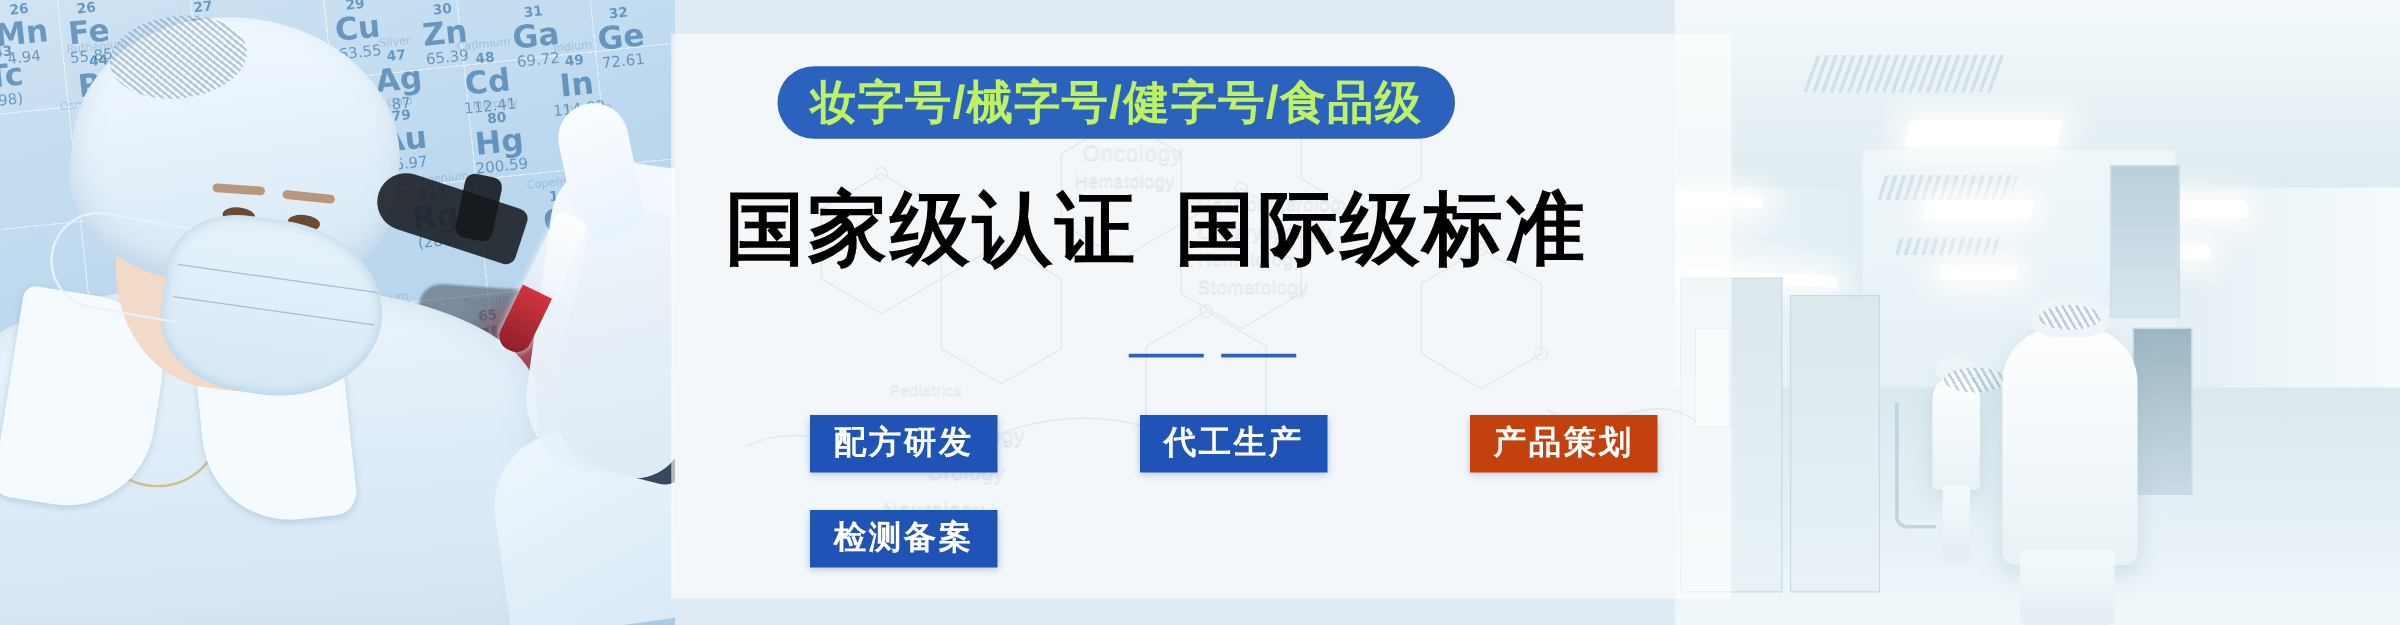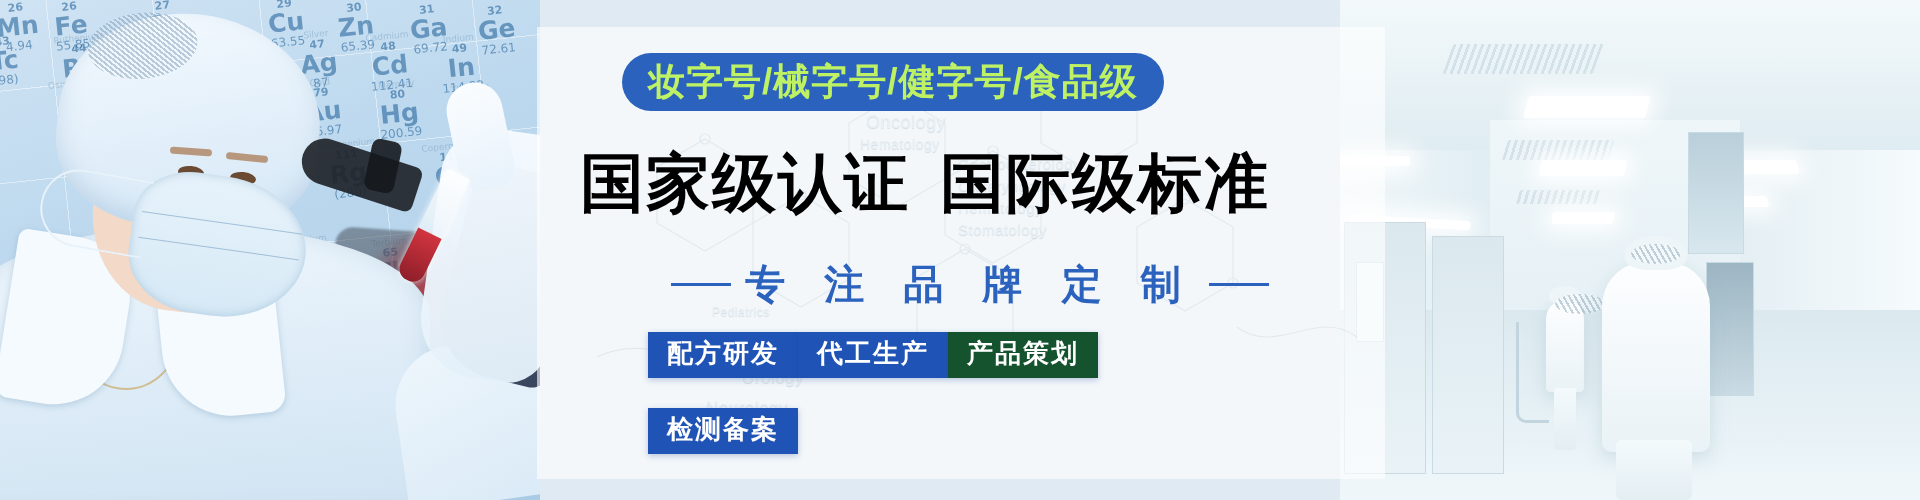--- a/index.html
+++ b/index.html
@@ -133,21 +133,21 @@
   .subline{
     position:absolute;left:645px;top:256px;width:650px;height:56px;
     display:flex;align-items:center;justify-content:center;gap:14px;
   }
   .dash{width:60px;height:3px;background:#2b62bd;flex:0 0 auto;}
   .dash.right{position:relative;}
   .subline .txt{
     color:#2b62bd;font-size:40px;font-weight:700;letter-spacing:14px;
     font-family:"Liberation Sans","DejaVu Sans",sans-serif;white-space:nowrap;
   }
-  .btn-row{position:absolute;display:flex;}
+  .btn-row{position:absolute;display:flex;gap:114px;}
   .btn-row.r1{left:648px;top:332px;}
   .btn-row.r2{left:648px;top:408px;}
   .btn{
     background:#1f53b5;color:#ffffff;
     font-size:26px;font-weight:700;letter-spacing:2px;
     font-family:"Liberation Sans","DejaVu Sans",sans-serif;
     padding:7px 16px 9px;white-space:nowrap;line-height:1.15;
     box-shadow:0 2px 6px rgba(30,70,150,.28);
   }
   .btn.w2{min-width:118px;text-align:center;}
@@ -377,26 +377,25 @@
     </div>
 
   <div class="pill">妆字号/械字号/健字号/食品级</div>
 
   <div class="headline">
     <span>国家级认证</span><span class="gap"></span><span>国际级标准</span>
   </div>
 
   <div class="subline">
     <span class="dash"></span>
-    <span class="txt">专 注 品 牌 定 制</span>
     <span class="dash right"></span>
   </div>
 
   <div class="btn-row r1" id="btn-row-1">
       <div class="btn w2" style="background: rgb(31, 83, 181);">配方研发</div>
       <div class="btn w2" style="background: rgb(31, 83, 181);">代工生产</div>
-      <div class="btn w2" style="background: #14532d;">产品策划</div>
+      <div class="btn w2" style="background: #c2410c;">产品策划</div>
     </div>
   <div class="btn-row r2" id="btn-row-2">
       <div class="btn w2" style="background: rgb(31, 83, 181);">检测备案</div>
     </div>
 
 </div>
 
 </body></html>

